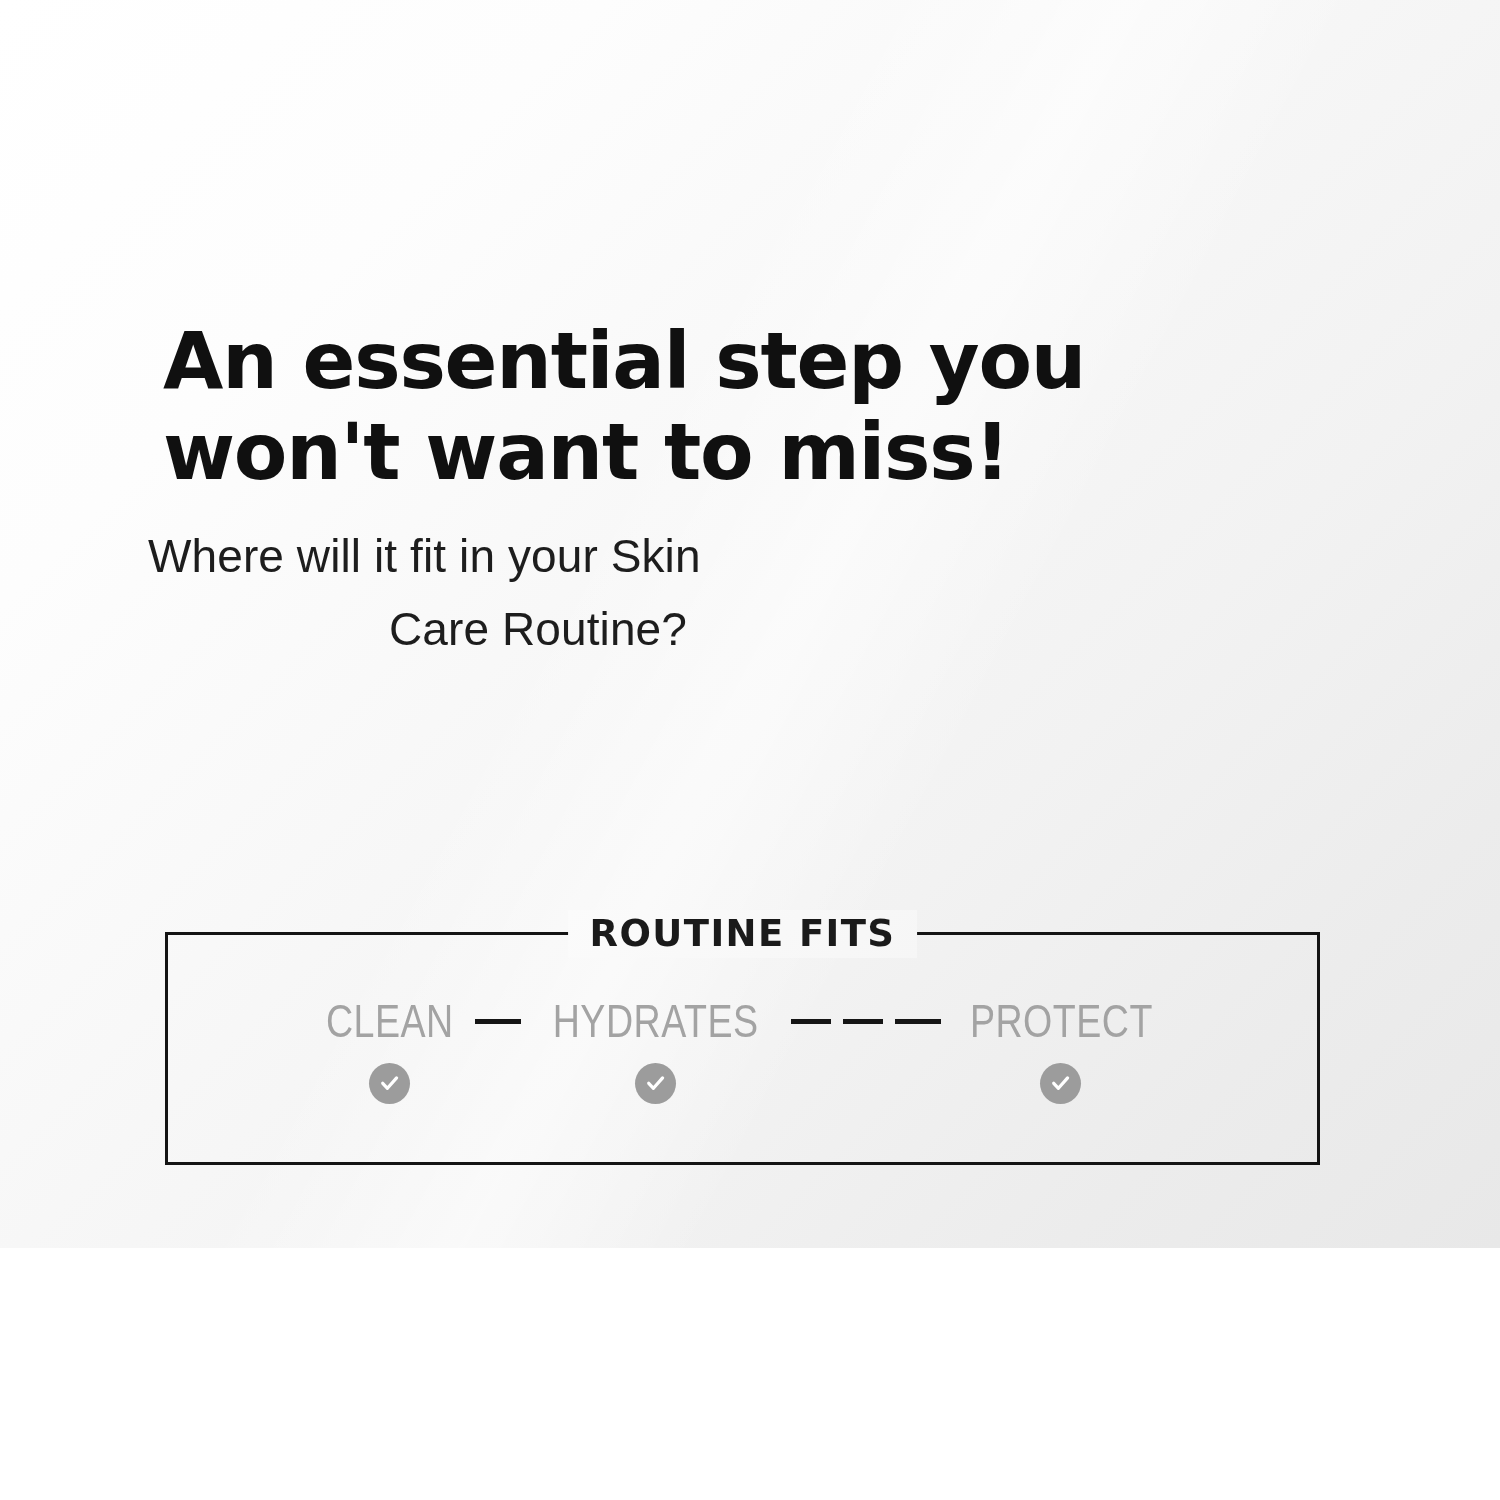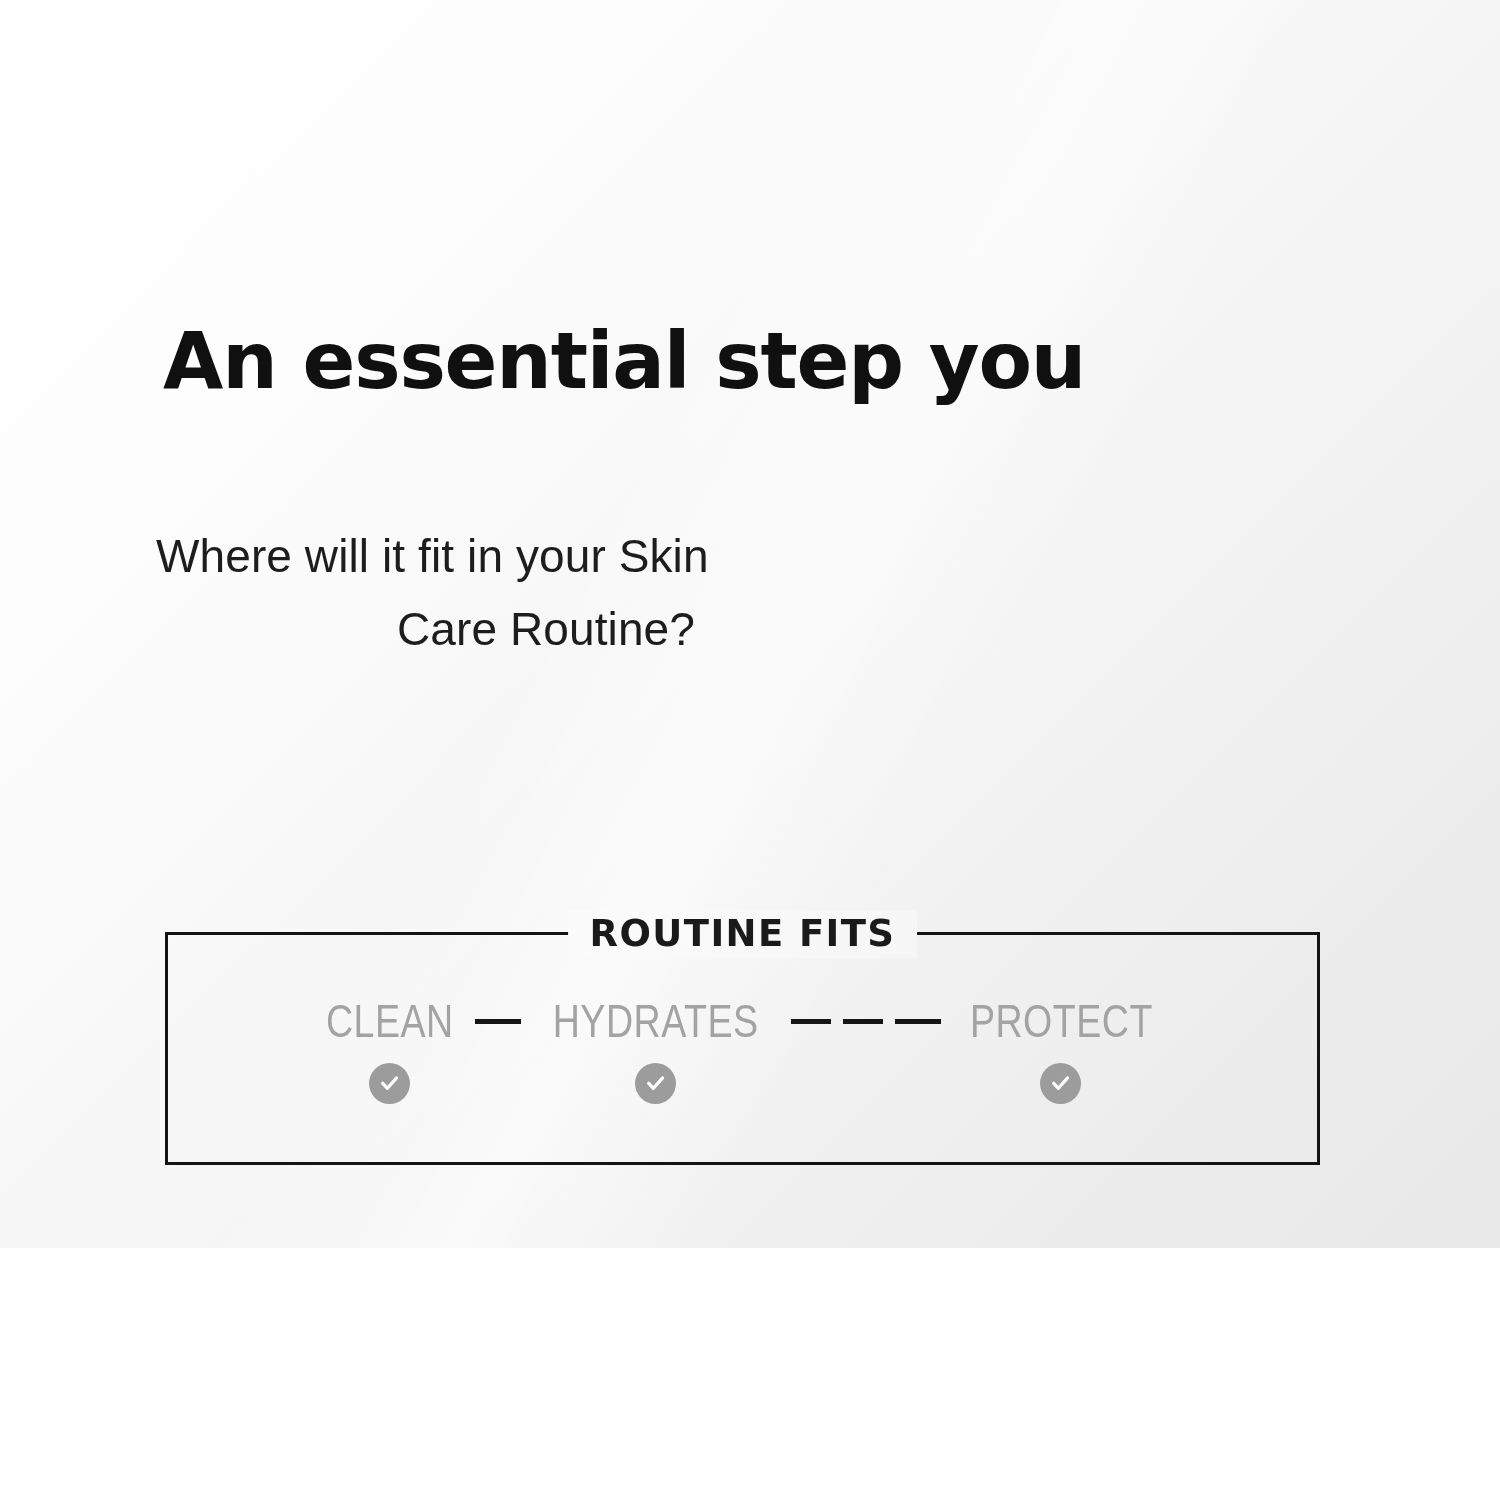--- a/index.html
+++ b/index.html
@@ -53,21 +53,21 @@
     line-height: 91px;
     letter-spacing: -1.2px;
     color: #101010;
     z-index: 3;
   }
   .headline .l2 { display: block; }
 
   
   .subtitle {
     position: absolute;
-    left: 156px;
+    left: 148px;
     top: 520px;
     width: 780px;
     font-family: "Liberation Sans", sans-serif;
     font-weight: 400;
     font-size: 46px;
     line-height: 73px;
     letter-spacing: 0.1px;
     color: #1d1d1d;
     z-index: 3;
   }
@@ -171,20 +171,21 @@
   .gap-c { width: 40px; }
   .gap-d { width: 46px; }
 </style>
 </head>
 <body>
 
 <div id="stage">
 
   <div class="headline">
     <span class="l1">An essential step you</span>
+    <span class="l2">won't want to miss!</span>
   </div>
 
   <div class="subtitle">
     <span class="l1">Where will it fit in your Skin</span>
     <span class="l2">Care Routine?</span>
   </div>
 
   <div class="routine-panel">
 
     <div class="panel-legend">ROUTINE FITS</div>

